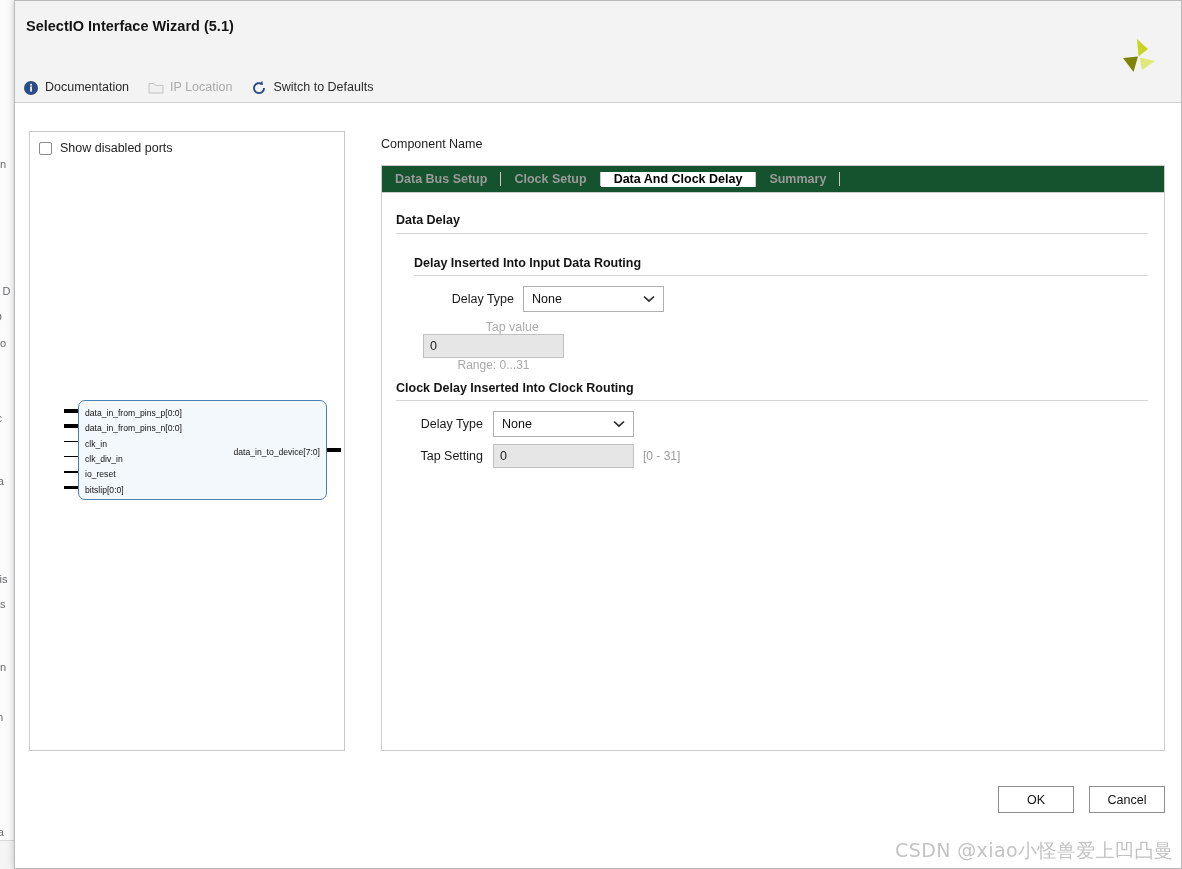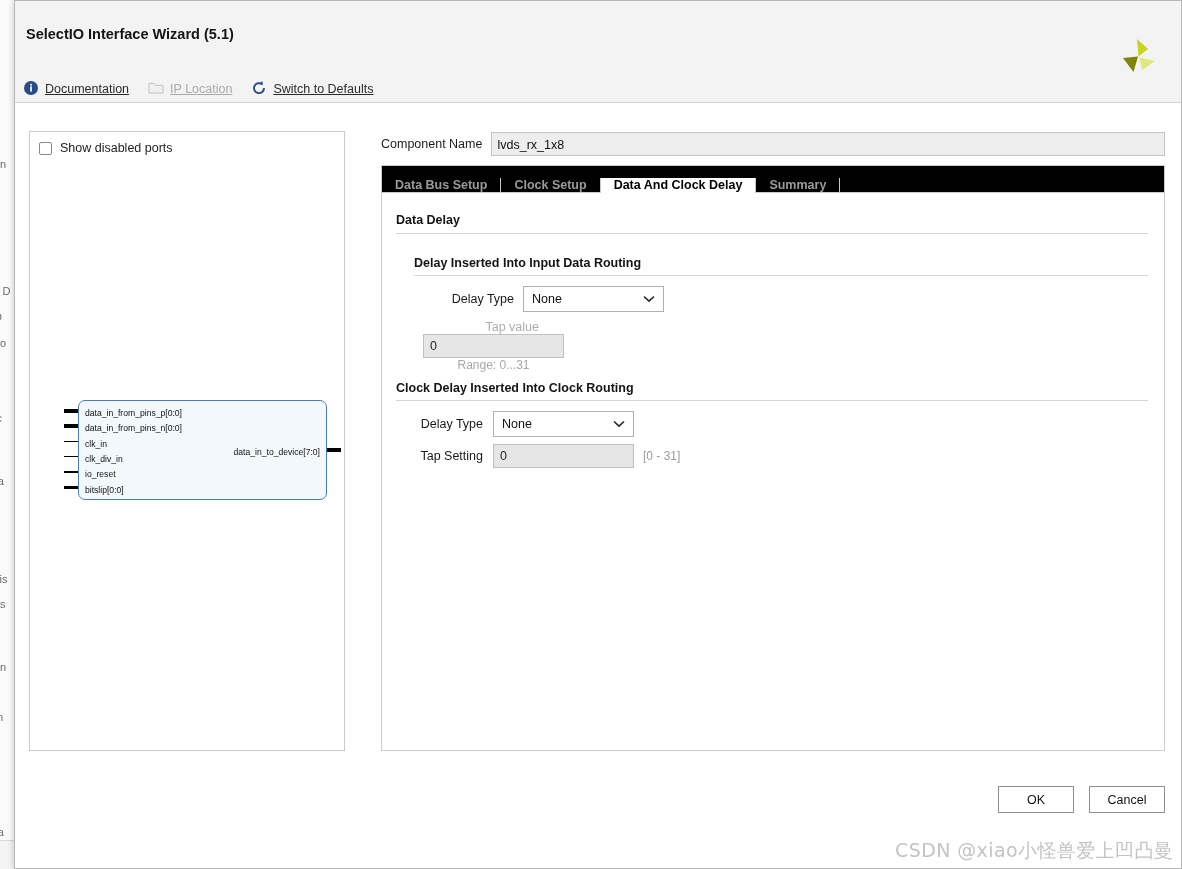--- a/index.html
+++ b/index.html
@@ -63,29 +63,29 @@
     cursor:pointer; color:#7a7a7a;
   }
   .close-btn svg { position:absolute; left:9px; top:6px; }
 
   
   .header-band {
     position:relative; height:101px; background:#f3f3f3;
     border-bottom:1px solid #d0d0d0;
   }
   .wiz-title {
-    position:absolute; left:11px; top:25px;
+    position:absolute; left:11px; top:17px;
     font-size:14.5px; font-weight:bold; color:#141414;
   }
   .xlogo { position:absolute; right:22px; top:36px; width:44px; height:40px; }
   .tool-row { position:absolute; left:6px; top:76px; height:22px; display:flex; align-items:center; }
   .tool-item {
-    display:flex; align-items:flex-end; gap:6px;
+    display:flex; align-items:flex-start; gap:6px;
     margin-right:15px; cursor:pointer; padding:1px 2px;
-    font-size:12.5px; color:#2b2b2b;text-decoration:underline;
+    font-size:12.5px; color:#2b2b2b;
   }
   .tool-item.disabled { color:#aaaaaa; cursor:default; }
   .tool-ico { width:16px; height:16px; display:block; }
 
   
   .body-area { position:relative; height:calc(869px - 31px - 101px); background:#ffffff; }
 
   
   .left-panel {
     position:absolute; left:14px; top:28px; width:316px; height:620px;
@@ -120,23 +120,23 @@
   .comp-label { font-size:12.5px; color:#1d1d1d; margin-right:9px; }
   .comp-input {
     flex:1; height:24px; line-height:24px; background:#ededed;
     border:1px solid #c4c4c4; box-sizing:border-box;
     font-size:12.5px; color:#111; padding:0 5px;
     font-family:"Liberation Sans", sans-serif;
   }
 
   .tabstrip {
     position:relative; margin-top:8px; height:28px;
-    background:#000000; border:1px solid #cccccc;
+    background:#14532d; border:1px solid #cccccc;
     border-bottom:1px solid #cccccc; box-sizing:border-box;
-    display:flex; align-items:flex-end;
+    display:flex; align-items:center;
   }
   .tab {
     display:flex; align-items:center; padding:0 13px;
     font-size:12.5px; color:#9a9a9a; font-weight:bold;
     border-right:1px solid #c8c8c8; cursor:pointer;
     background:transparent; box-sizing:border-box;
   }
   .tab.active {
     background:#ffffff; color:#000000;
     border-right:1px solid #c8c8c8;
@@ -301,21 +301,20 @@
           <div id="symbol-outputs">
               <div class="pin-label" style="right: 6px; top: 46px;">data_in_to_device[7:0]</div>
             </div>
         </div>
       </div>
 
       <div class="right-panel">
 
         <div class="comp-row">
           <span class="comp-label">Component Name</span>
-          <div class="comp-input">lvds_rx_1x8</div>
         </div>
 
         <div class="tabstrip" id="tabstrip">
             <div class="tab">
               <span>Data Bus Setup</span>
             </div>
             <div class="tab">
               <span>Clock Setup</span>
             </div>
             <div class="tab active">

